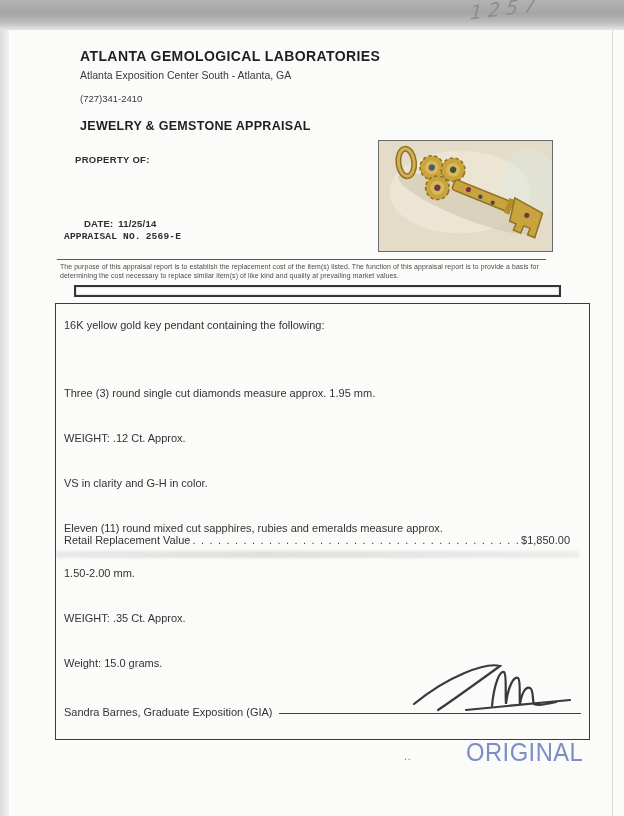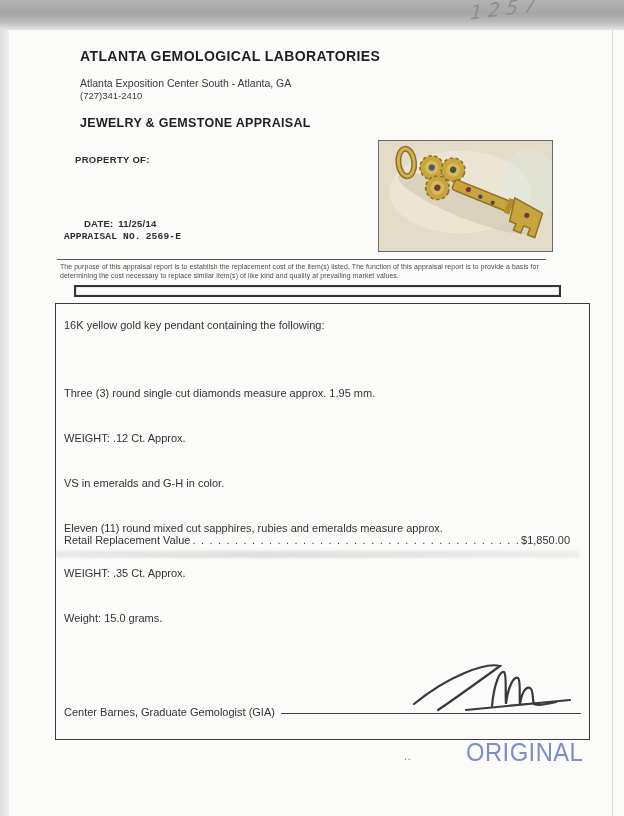--- a/index.html
+++ b/index.html
@@ -15,22 +15,22 @@
   .edge-line-right { position:absolute; left:612px; top:30px; width:1px; height:786px; background:#d6d6d4; }
 
   .handwritten-number {
     position:absolute; left:470px; top:-3px; font-size:19px; color:#8d8d8d;
     font-style:italic; letter-spacing:6px; transform:rotate(-7deg) skewX(-10deg);
     font-family:"DejaVu Sans", sans-serif; font-weight:300;
   }
 
   .header { position:absolute; left:80px; top:48px; width:470px; text-align:left; }
   .lab-name { font-size:14px; font-weight:bold; letter-spacing:.4px; color:#1f1f1f; }
-  .lab-address { font-size:10.5px; margin-top:13px; color:#3a3a3a; }
-  .lab-phone { font-size:9.5px; margin-top:1px; color:#3a3a3a; }
+  .lab-address { font-size:10.5px; margin-top:5px; color:#3a3a3a; }
+  .lab-phone { font-size:9.5px; margin-top:12px; color:#3a3a3a; }
   .report-title { font-size:12.5px; font-weight:bold; margin-top:15px; letter-spacing:.3px; color:#1f1f1f; }
 
   .property-of { position:absolute; left:75px; top:154px; font-size:9.5px; font-weight:bold; letter-spacing:.3px; }
 
   .kv { position:absolute; left:64px; font-size:9.5px; font-weight:bold; letter-spacing:.2px; white-space:pre; }
   .kv-date { top:218px;padding-left:20px; }
   .kv-appraisal { top:231px;font-family:Liberation Mono, monospace; }
   .kv .kv-value { margin-left:5px; }
 
   .photo-frame {
@@ -133,35 +133,36 @@
 
   <div class="disclaimer-rule"></div>
   <div class="disclaimer">The purpose of this appraisal report is to establish the replacement cost of the item(s) listed.  The function of this appraisal report is to provide a basis for determining the cost necessary to replace similar item(s) of like kind and quality at prevailing market values.</div>
   <div class="thin-box"></div>
 
   <div class="main-box">
     <div class="body-text intro-line">16K yellow gold key pendant containing the following:</div>
     <div class="body-text desc-lines">
       <div>Three (3) round single cut diamonds measure approx. 1.95 mm.</div>
       <div>WEIGHT: .12 Ct. Approx.</div>
-      <div>VS in emeralds and G-H in color.</div>
+      <div>VS in clarity and G-H in color.</div>
       <div>Eleven (11) round mixed cut sapphires, rubies and emeralds measure approx.</div>
+      <div>1.50-2.00 mm.</div>
       <div>WEIGHT: .35 Ct. Approx.</div>
       <div>Weight: 15.0 grams.</div>
     </div>
 
     <div class="retail-row">
       <span class="retail-label">Retail Replacement Value</span>
       <span class="retail-dots">. . . . . . . . . . . . . . . . . . . . . . . . . . . . . . . . . . . . . . . . . . . . . . . . . . . . . . . . . . . .</span>
       <span class="retail-value">$1,850.00</span>
     </div>
     <div class="smudge-band"></div>
 
     <div class="signature-row">
-      <span>Center Barnes, Graduate Gemologist (GIA)</span>
+      <span>Sandra Barnes, Graduate Exposition (GIA)</span>
       <span class="sig-fill-line"></span>
     </div>
   </div>
 
   <svg class="signature-svg" width="170" height="58" viewBox="0 0 170 58">
     <g fill="none" stroke="#3a3a3c" stroke-width="2.2" stroke-linecap="round">
       <path d="M6,44 C40,16 78,2 92,6 C70,22 48,38 30,50"></path>
       <path d="M84,46 C86,24 92,10 96,12 C99,14 97,34 98,44 C100,26 106,16 110,18 C113,20 111,36 112,44 C114,32 118,26 122,28 C126,30 124,40 126,44 C130,46 140,44 148,42"></path>
       <path d="M58,50 L162,40"></path>
     </g>

